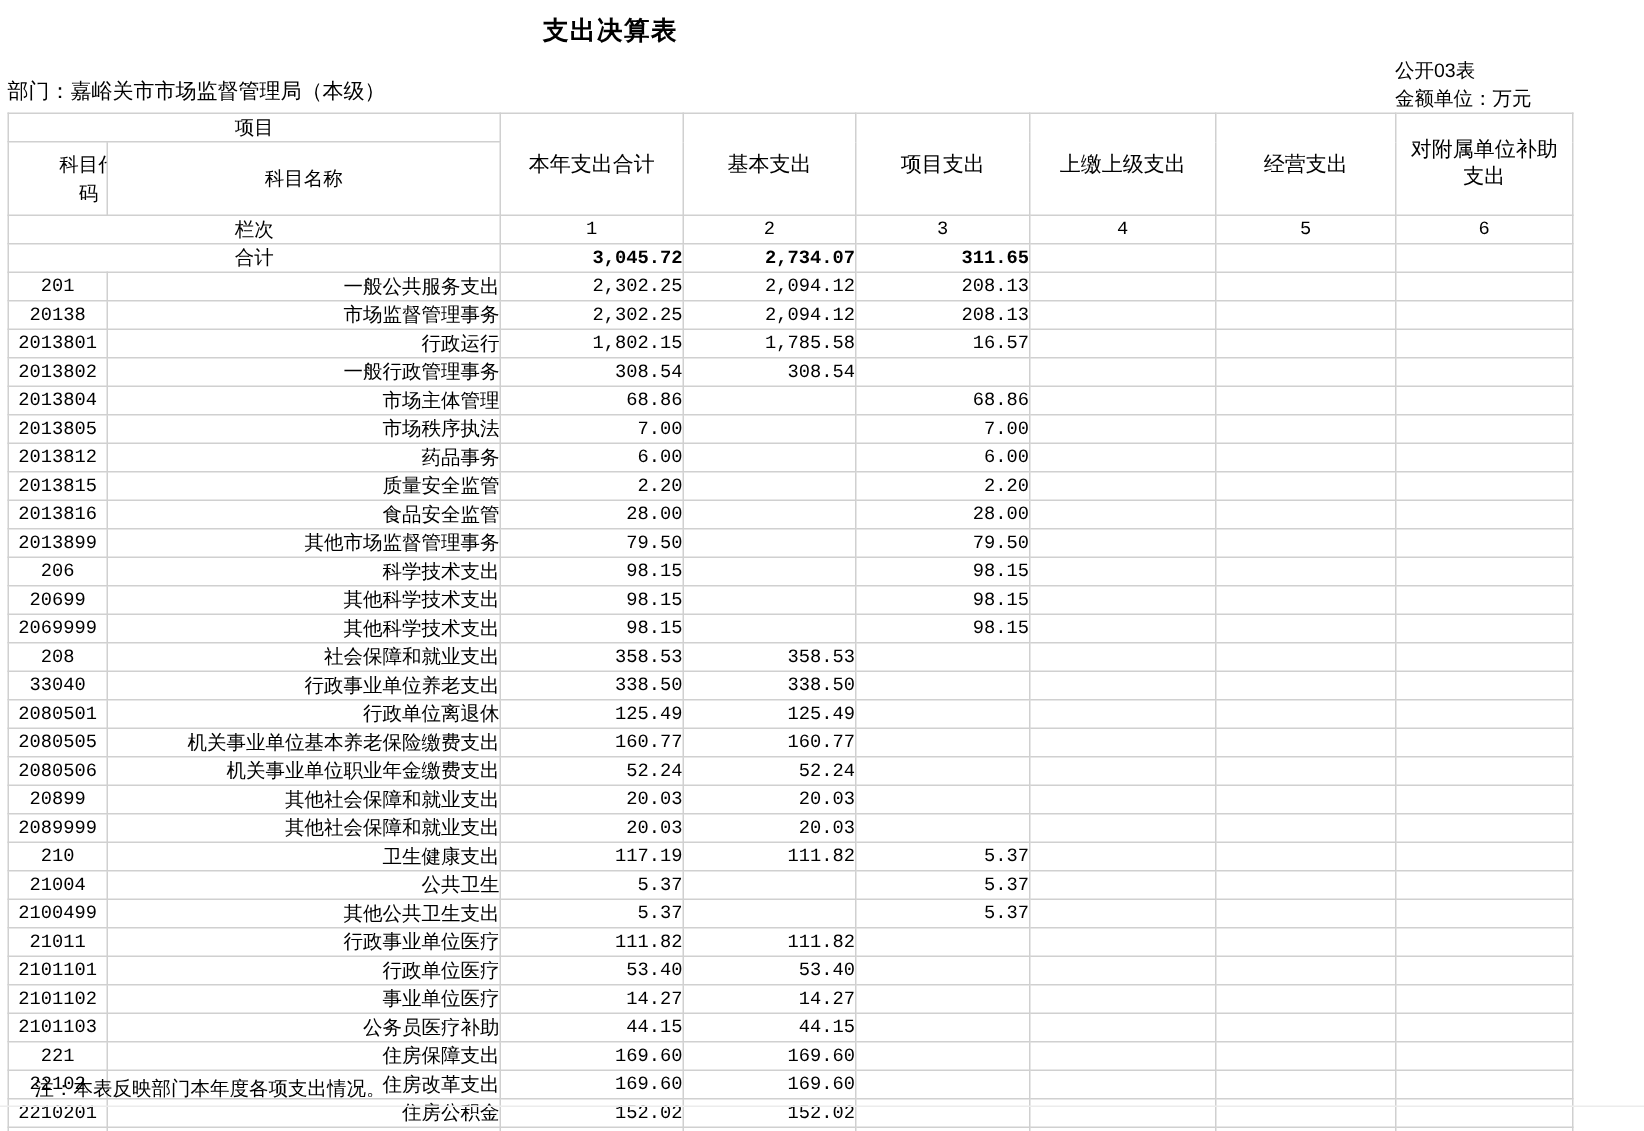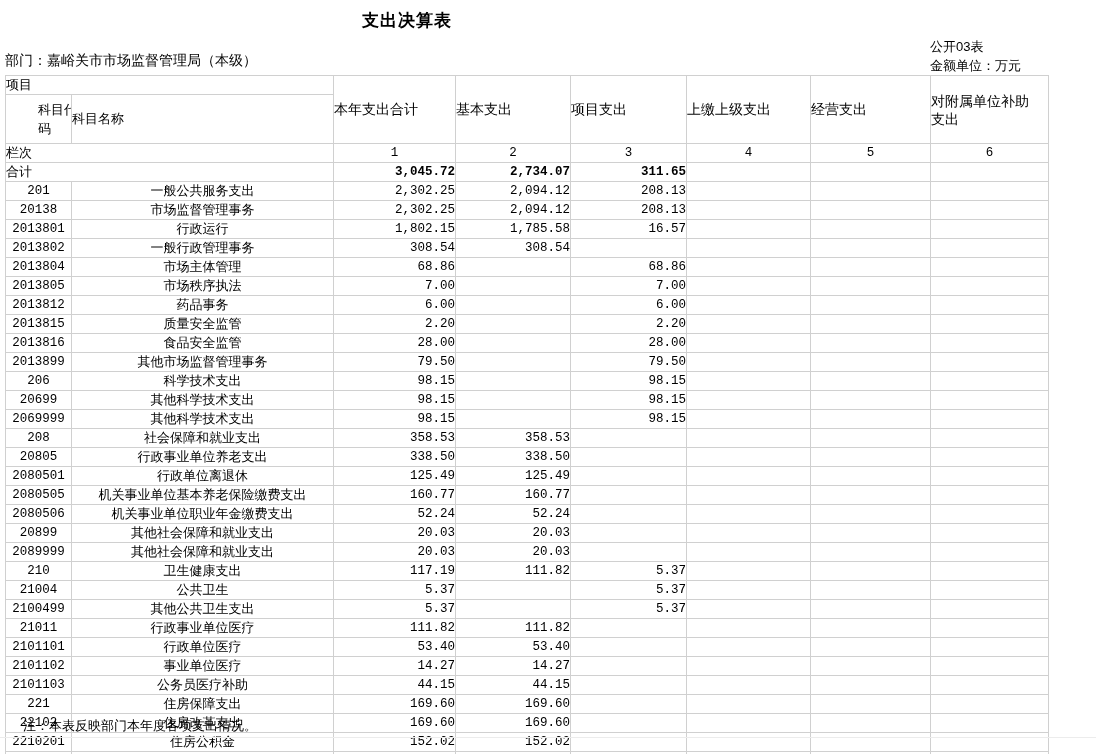--- a/index.html
+++ b/index.html
@@ -51,31 +51,31 @@
   col.c-v1 { width: 122px; }
   col.c-v2 { width: 115px; }
   col.c-v3 { width: 116px; }
   col.c-v4 { width: 124px; }
   col.c-v5 { width: 120px; }
   col.c-v6 { width: 118px; }
   tr.row-a { height: 18px; }
   tr.row-b { height: 49px; }
   tr.row-lane { height: 19px; }
   tr.data-row { height: 17.3px; margin-top: 31px; }
-  td.center { text-align: left; }
+  td.center { text-align: center; }
   td.hdr { font-size: 13px; }
   td.hdr-dark-bottom { border-bottom: 1px solid #333; }
   td.colhdr { font-size: 14px; white-space: normal; line-height: 17px; }
   span.wrap-narrow { display: inline-block; width: 42px; line-height: 19px; white-space: normal; margin-left: 32px; }
-  span.wrap-col6 { display: inline-block; width: 104px; line-height: 18px; white-space: normal; }
+  span.wrap-col6 { display: inline-block; width: 104px; line-height: 18px; white-space: normal; font-family: Liberation Serif, serif; }
   td.code {
     text-align: center; padding-left: 3px;
     font-family: "Liberation Mono", monospace; font-size: 12.5px;
   }
-  td.name { text-align: center; padding-left: 4px; font-size: 13px; }
+  td.name { text-align: right; padding-left: 4px; font-size: 13px; }
   td.num {
     text-align: right; padding-right: 8px;
     font-family: "Liberation Mono", monospace; font-size: 12.5px;
   }
   td.lane-num { font-family: "Liberation Mono", monospace; font-size: 12.5px; text-align: center; }
   tr.total-row td.num { font-weight: bold; text-align: right; }
   tr.last-row td { border-bottom: 1px solid #808080; }
   #note {
     left: 23px; top: 717px;
     font-size: 13px;
@@ -282,21 +282,21 @@
         <td class="code">208</td>
         <td class="name">社会保障和就业支出</td>
         <td class="num">358.53</td>
         <td class="num">358.53</td>
         <td class="num"></td>
         <td class="num"></td>
         <td class="num"></td>
         <td class="num"></td>
       </tr>
       <tr class="data-row">
-        <td class="code">20805</td>
+        <td class="code">33040</td>
         <td class="name">行政事业单位养老支出</td>
         <td class="num">338.50</td>
         <td class="num">338.50</td>
         <td class="num"></td>
         <td class="num"></td>
         <td class="num"></td>
         <td class="num"></td>
       </tr>
       <tr class="data-row">
         <td class="code">2080501</td>

